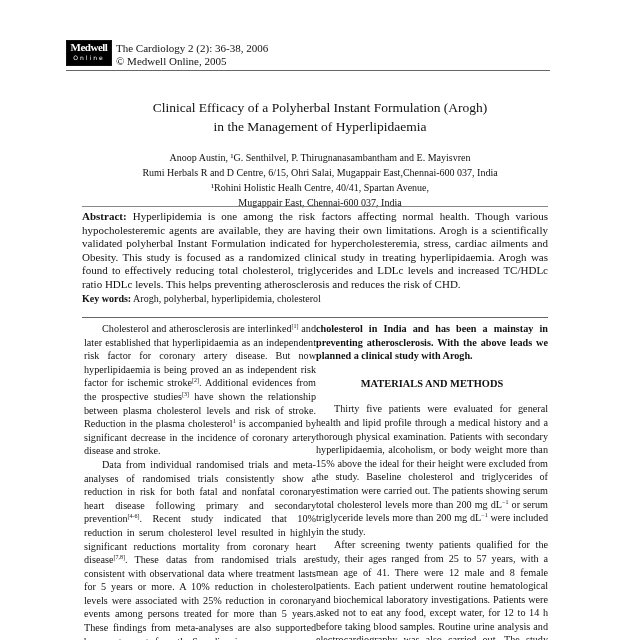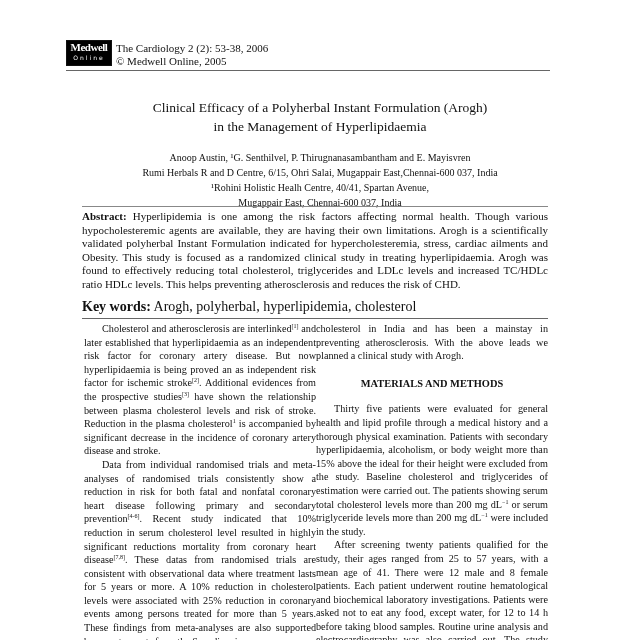--- a/index.html
+++ b/index.html
@@ -22,41 +22,41 @@
     position: absolute; left: 80px; top: 98px; width: 480px; text-align: center;
     font-weight: normal; font-size: 13.5px; line-height: 19px;
   }
   .authors {
     position: absolute; left: 80px; top: 150px; width: 480px; text-align: center;
     font-size: 10px; line-height: 15px;
   }
   .abstract-wrap { position: absolute; left: 82px; top: 206px; width: 466px; }
   .abs-rule { height: 1px; background: #888; margin-bottom: 3px; }
   .abstract { font-size: 11px; line-height: 13.6px; text-align: justify; }
-  .kw { margin-top: 8px; font-size: 14px; line-height: 13px; padding-bottom: 5px; border-bottom: 1px solid #666; }
+  .kw { font-size: 10px; line-height: 13px; padding-bottom: 12px; border-bottom: 1px solid #666; }
   b.lbl { font-weight: bold; }
 
   .col { position: absolute; top: 322px; width: 232px; font-size: 10.2px; line-height: 13.6px; text-align: justify; }
   .col.left { left: 84px; }
   .col.right { left: 316px; }
   .sec { text-align: center; font-weight: bold; font-size: 10.4px; margin: 2px 0 12px 0; }
   .p { text-indent: 18px; margin: 0; }
-  .p.noind { text-indent: 0; }
+  .p.noind { text-indent: 0; font-weight: bold; }
   sup { font-size: 6px; line-height: 0; }
 </style>
 </head>
 <body>
 
 <div class="header">
   <div class="logo">
     <div class="l1">Medwell</div>
     <div class="l2">Online</div>
   </div>
   <div class="jinfo">
-    <div>The Cardiology 2 (2): 53-38, 2006</div>
+    <div>The Cardiology 2 (2): 36-38, 2006</div>
     <div>© Medwell Online, 2005</div>
   </div>
   <div class="rule"></div>
 </div>
 
 <div class="title">
   <div>Clinical Efficacy of a Polyherbal Instant Formulation (Arogh)</div>
   <div>in the Management of Hyperlipidaemia</div>
 </div>
 

